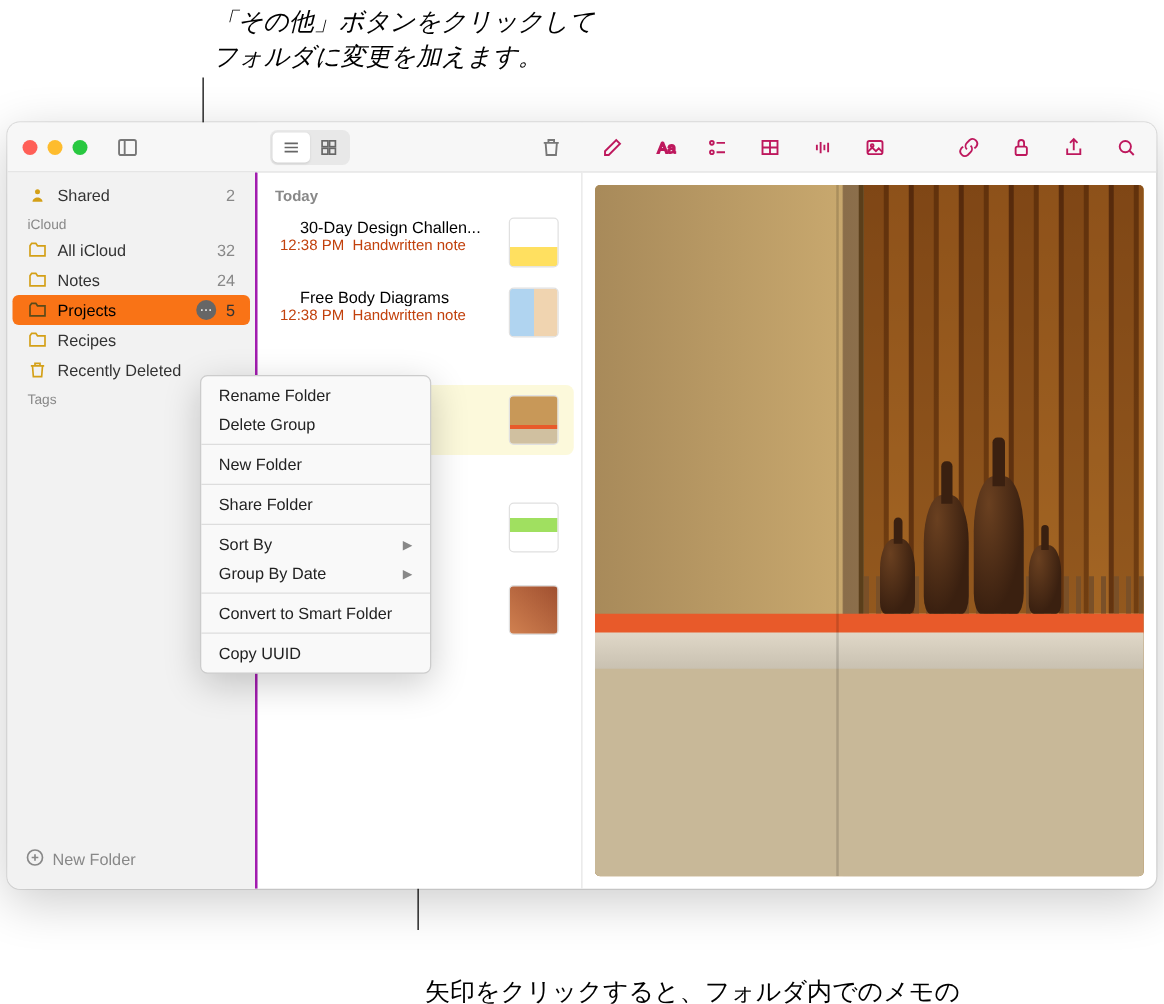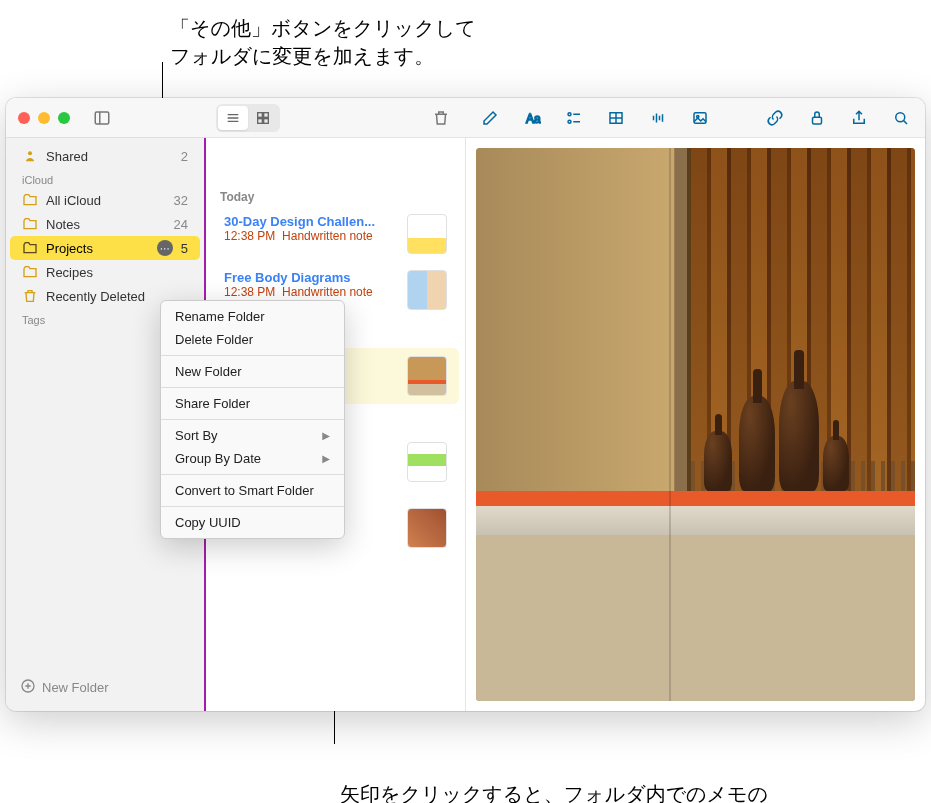--- a/index.html
+++ b/index.html
@@ -17,52 +17,52 @@
 .dot.yellow { background: #febc2e; }
 .dot.green { background: #28c840; }
 .sidebar-toggle { margin-left: 18px; color: #888; }
 
 .content { flex: 1; display: flex; min-height: 0; }
 
 
 .sidebar { width: 200px; background: #f2f2f2; display: flex; flex-direction: column; padding: 6px 0; border-right: 2px solid #a21caf; position: relative; }
 .side-section { font-size: 11px; color: #888; padding: 6px 16px 2px; }
 .side-item { display: flex; align-items: center; padding: 4px 12px; font-size: 13px; color: #333; margin: 0 4px; border-radius: 5px; gap: 8px; }
-.side-item.selected { background: #fde047; color: #000; }
+.side-item.selected { background: #f97316; color: #000; }
 .side-item .icon { width: 16px; height: 16px; display: flex; align-items: center; justify-content: center; color: #d4a017; }
 .side-item.selected .icon { color: #5a4a1a; }
 .side-item .label { flex: 1; }
 .side-item .more { width: 16px; height: 16px; border-radius: 50%; background: #888; color: #fff; display: flex; align-items: center; justify-content: center; font-size: 10px; }
 .side-item.selected .more { background: #666; }
 .side-item .count { color: #888; font-size: 13px; }
 .side-item.selected .count { color: #333; }
 .side-footer { margin-top: auto; padding: 8px 14px; font-size: 13px; color: #888; display: flex; align-items: center; gap: 6px; }
 
 
 .notelist { width: 260px; border-right: 1px solid #e5e5e5; display: flex; flex-direction: column; }
 .notelist-toolbar { height: 40px; display: flex; align-items: center; padding: 0 10px; border-bottom: 1px solid #e5e5e5; gap: 6px; margin-top: -40px; background: #f7f7f7; position: relative; z-index: 2; }
 .tb-seg { display: flex; background: #e8e8e8; border-radius: 6px; padding: 2px; }
 .tb-seg button { border: none; background: transparent; width: 30px; height: 24px; border-radius: 4px; color: #666; display: flex; align-items: center; justify-content: center; }
 .tb-seg button.active { background: #fff; box-shadow: 0 1px 2px rgba(0,0,0,0.1); }
 .tb-spacer { flex: 1; }
 .tb-icon { color: #777; width: 28px; height: 28px; display: flex; align-items: center; justify-content: center; }
 
 .notelist-body { flex: 1; overflow: hidden; padding: 6px 0; }
-.date-header { font-size: 12px; color: #888; font-weight: 600; padding: 6px 14px 2px; margin-top: 40px; }
+.date-header { font-size: 12px; color: #888; font-weight: 600; padding: 6px 14px 2px; }
 .note-row { display: flex; padding: 8px 12px; gap: 10px; margin: 0 6px; border-radius: 6px; }
 .note-row.selected { background: #eee24a33; }
 .note-text { flex: 1; min-width: 0; }
-.note-title { font-size: 13px; font-weight: 700; color: #3b82f6; overflow: hidden; white-space: nowrap; text-overflow: ellipsis; }
+.note-title { font-size: 13px; font-weight: 400; color: #000000; overflow: hidden; white-space: nowrap; text-overflow: ellipsis; margin-left: 16px; }
 .note-sub { font-size: 12px; color: #c2410c; overflow: hidden; white-space: nowrap; text-overflow: ellipsis; }
 .note-thumb { width: 40px; height: 40px; border-radius: 4px; background: #ddd; border: 1px solid #e0e0e0; flex-shrink: 0; }
 
 
 .main { flex: 1; display: flex; flex-direction: column; min-width: 0; }
 .main-toolbar { height: 40px; display: flex; align-items: center; padding: 0 10px; gap: 14px; margin-top: -40px; background: #f7f7f7; border-bottom: 1px solid #e5e5e5; position: relative; z-index: 2; }
-.main-toolbar .tb-icon { color: #0369a1; }
+.main-toolbar .tb-icon { color: #be185d; }
 
 .note-body { flex: 1; padding: 10px; display: flex; }
 .photo { flex: 1; border-radius: 4px; overflow: hidden; position: relative; background: #b89968; }
 .wall { position: absolute; inset: 0; background: linear-gradient(90deg, #a88a5a 0%, #c8a86e 45%, #8a6d4a 45.3%, #b0905f 100%); }
 .tapestry { position: absolute; top: 0; right: 0; width: 52%; height: 62%; background: repeating-linear-gradient(90deg, #b4864a 0 16px, #8a5e2a 16px 20px, #c89a58 20px 36px, #7a5028 36px 40px), linear-gradient(#b4864a, #d0a868); background-blend-mode: multiply; border-left: 4px solid #5a3e1a; }
 .tapestry::after { content: ''; position: absolute; left: 0; right: 0; bottom: 0; height: 30px; background: repeating-linear-gradient(90deg, #7a5028 0 4px, transparent 4px 10px); }
 .shelf { position: absolute; top: 62%; left: 0; right: 0; height: 16px; background: #e85a2a; }
 .shelf-side { position: absolute; top: 64.8%; left: 0; right: 0; height: 30px; background: linear-gradient(#e0d8c8, #c8c0b0); }
 .below { position: absolute; top: 70%; left: 0; right: 0; bottom: 0; background: #c8b898; }
 .corner { position: absolute; top: 0; bottom: 0; left: 44%; width: 2px; background: rgba(0,0,0,0.15); }
@@ -78,21 +78,21 @@
 .menu-item { padding: 4px 14px; color: #222; display: flex; justify-content: space-between; align-items: center; }
 .menu-sep { height: 1px; background: #ddd; margin: 4px 0; }
 .menu-item .chev { color: #888; font-size: 10px; }
 
 svg { width: 16px; height: 16px; }
 .tb-icon svg, .main-toolbar svg { width: 18px; height: 18px; }
 </style>
 </head>
 <body>
 
-<div class="callout" style="top:14px; left:170px; width:310px;">「その他」ボタンをクリックしてフォルダに変更を加えます。</div>
+<div class="callout" style="top:4px; left:170px; width:310px;font-style:italic;">「その他」ボタンをクリックしてフォルダに変更を加えます。</div>
 <div class="callout-line" style="top:62px; left:162px; width:1px; height:226px;"></div>
 
 <div class="callout" style="top:780px; left:340px; width:440px;">矢印をクリックすると、フォルダ内でのメモの表示順序を変更できます。</div>
 <div class="callout-line" style="top:530px; left:334px; width:1px; height:214px;"></div>
 
 <div class="window">
   <div class="titlebar">
     <div class="traffic">
       <div class="dot red"></div>
       <div class="dot yellow"></div>
@@ -326,21 +326,21 @@
           <div class="bottle b3"></div>
           <div class="bottle b4"></div>
         </div>
       </div>
     </div>
   </div>
 </div>
 
 <div class="context-menu">
   <div class="menu-item">Rename Folder</div>
-  <div class="menu-item">Delete Folder</div>
+  <div class="menu-item">Delete Group</div>
   <div class="menu-sep"></div>
   <div class="menu-item">New Folder</div>
   <div class="menu-sep"></div>
   <div class="menu-item">Share Folder</div>
   <div class="menu-sep"></div>
   <div class="menu-item">
       <span>Sort By</span>
       <span class="chev">▶</span>
     </div>
   <div class="menu-item">

